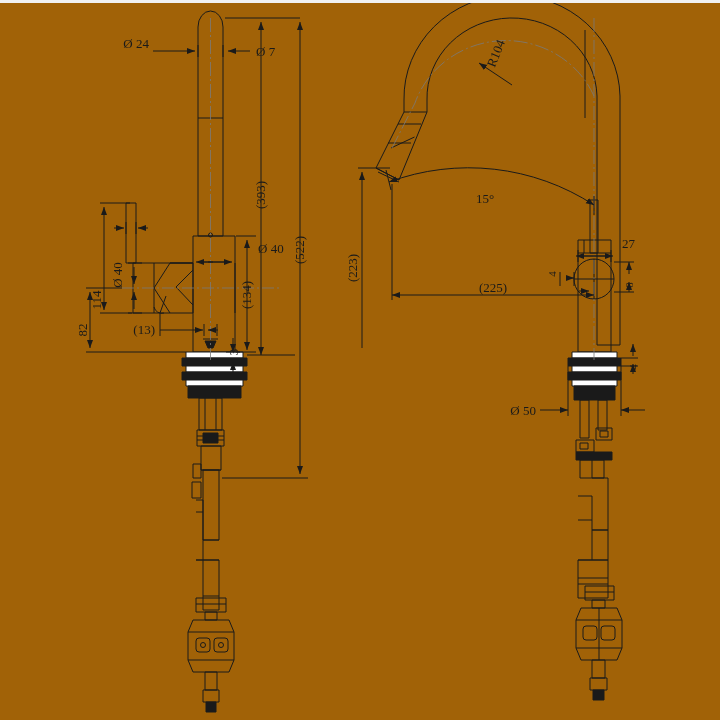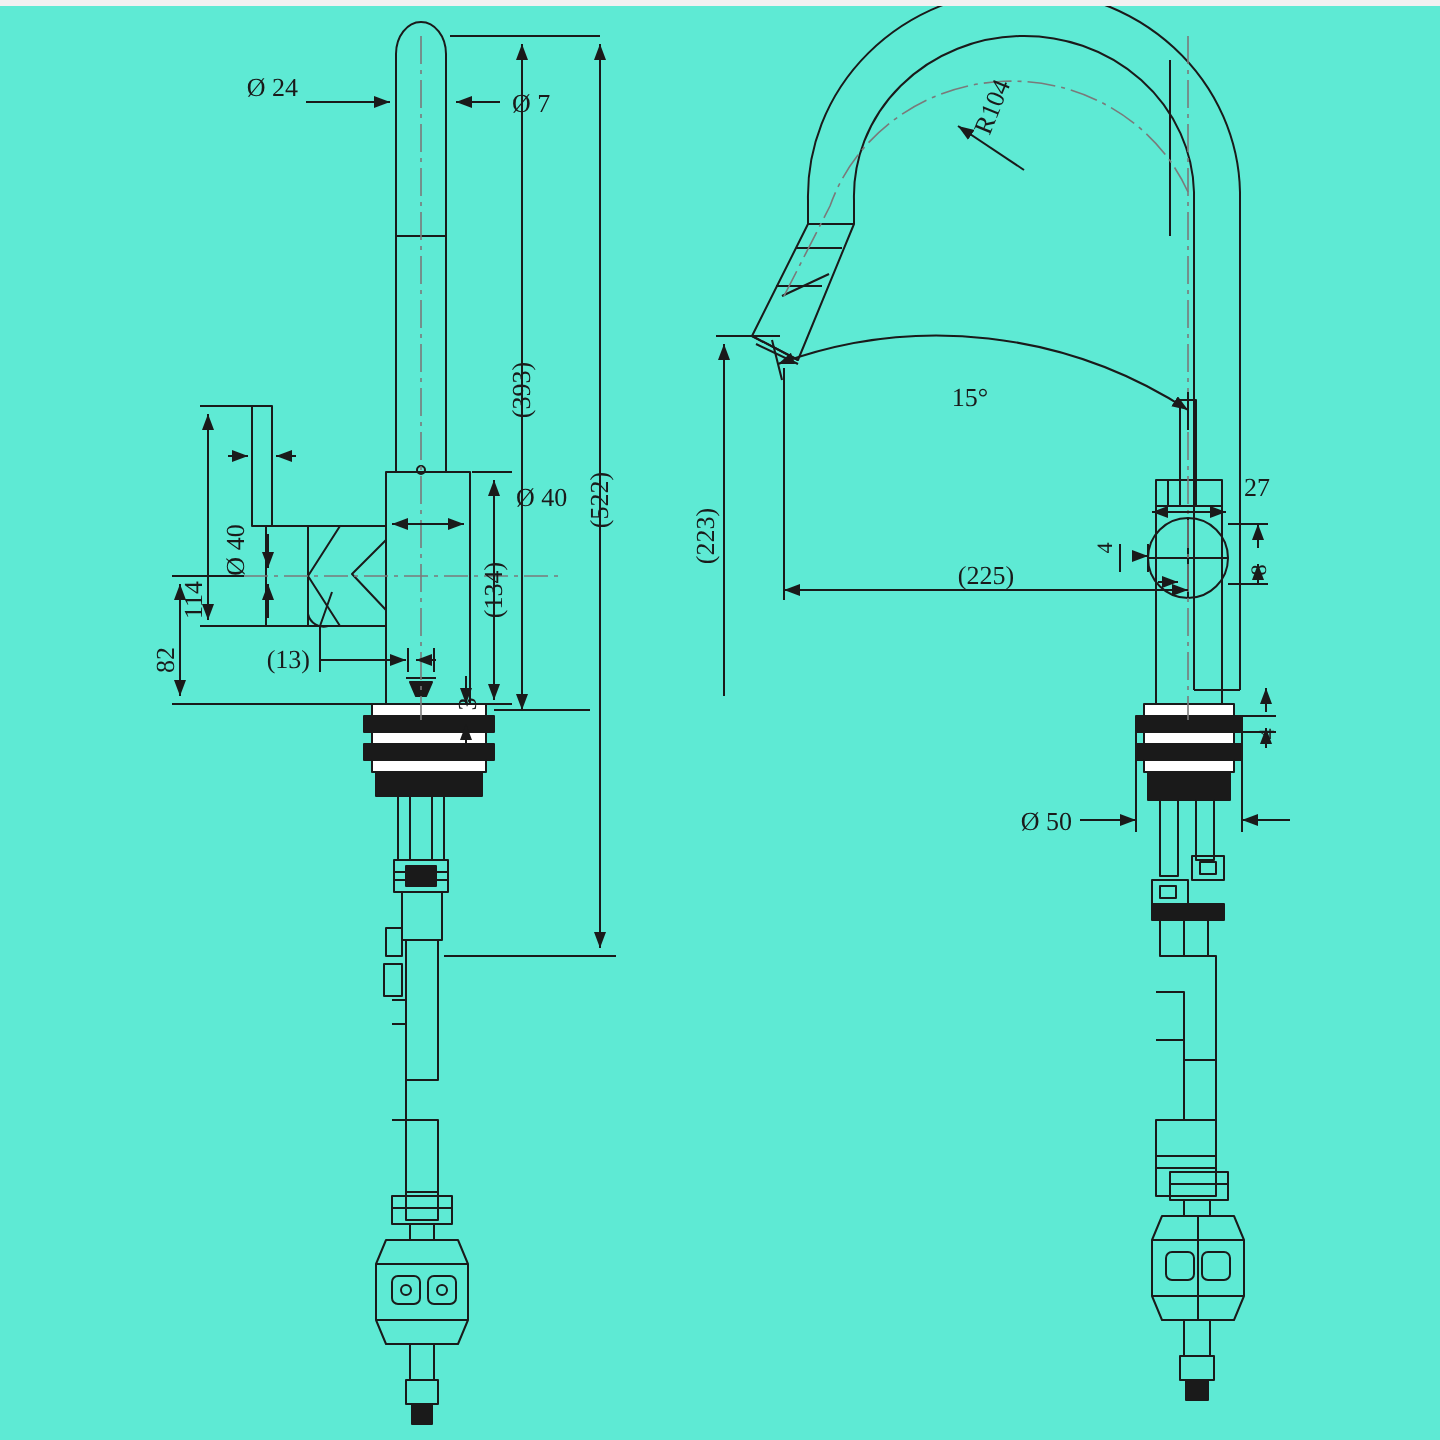--- a/index.html
+++ b/index.html
@@ -1,17 +1,17 @@
 <!DOCTYPE html>
 <html><head>
 <meta charset="utf-8">
 <style>
   html,body{margin:0;padding:0;background:#ffffff;}
   body{width:720px;height:720px;overflow:hidden;font-family:"Liberation Serif",serif;}
-  #sheet{position:relative;width:720px;height:720px;background:#5eead4;}
+  #sheet{position:relative;width:720px;height:720px;background:#a16207;}
   #sheet svg{display:block;}
   .topedge{position:absolute;left:0;top:0;width:720px;height:3px;background:#f1f1f1;}
 </style>
 </head>
 <body>
 
 <div id="sheet">
   <div class="topedge"></div>
 
   <svg width="720" height="720" viewBox="0 0 720 720">

